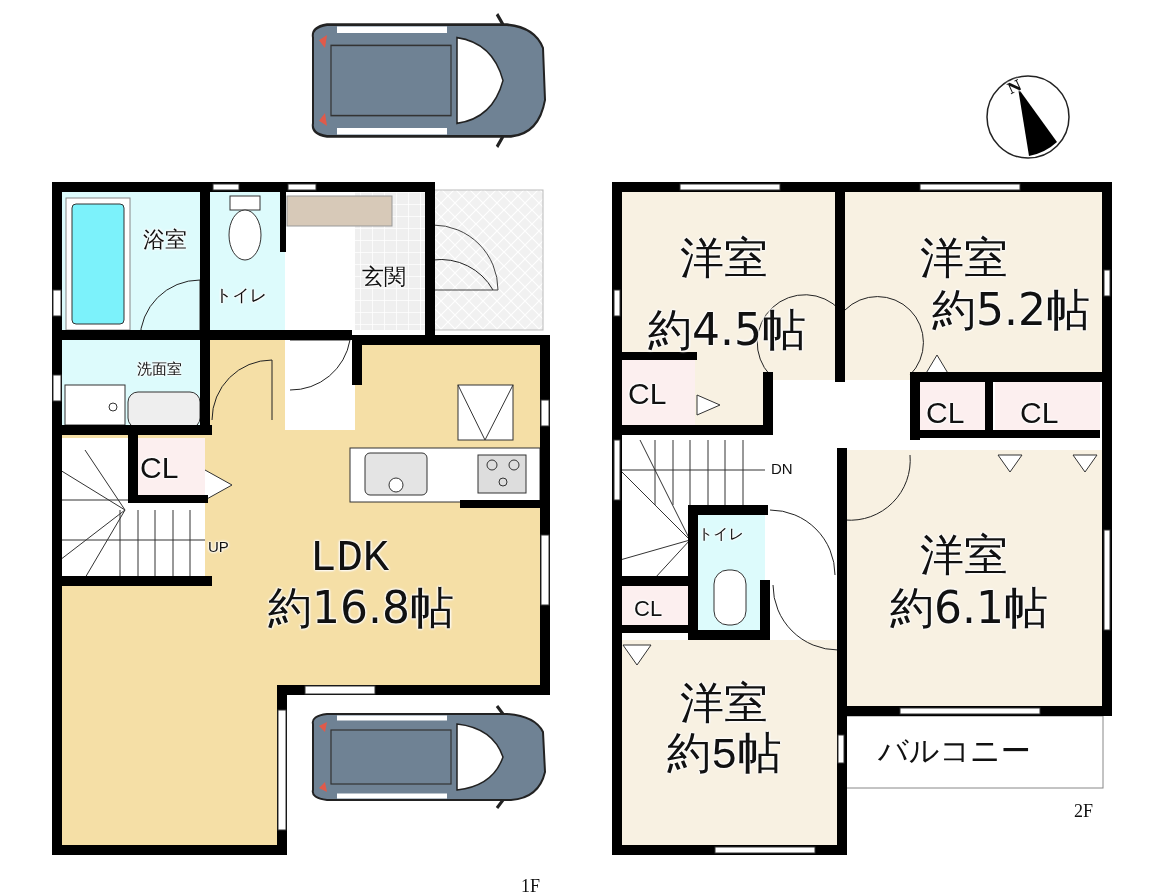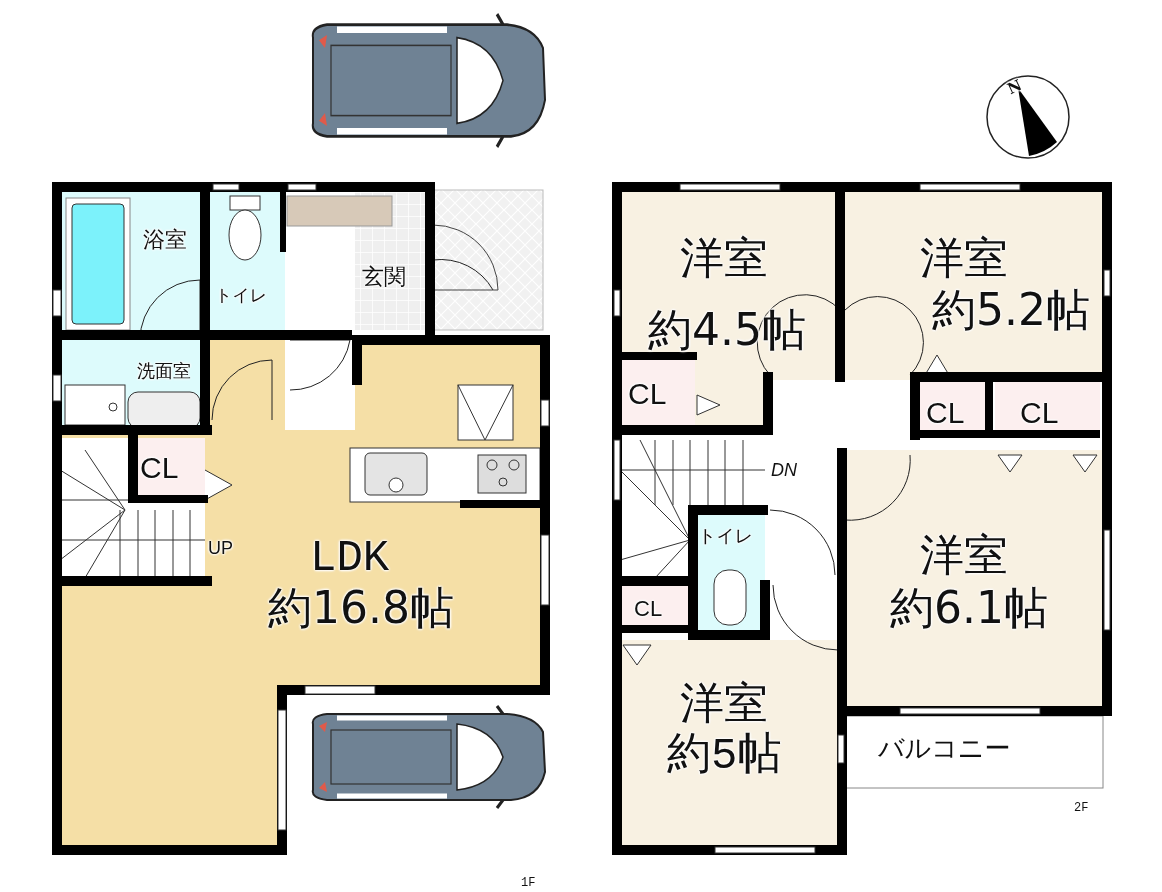--- a/index.html
+++ b/index.html
@@ -3,24 +3,24 @@
 <meta charset="utf-8">
 <style>
   html,body{margin:0;padding:0;background:#fff;}
   body{width:1162px;height:892px;position:relative;overflow:hidden;font-family:"Liberation Sans","DejaVu Sans",sans-serif;}
   svg{position:absolute;left:0;top:0;}
   .lbl{position:absolute;color:#111;white-space:nowrap;text-align:center;line-height:1.05;
        text-shadow:0 0 3px #fff,0 0 3px #fff,0 0 3px #fff,0 0 2px #fff;font-family:"DejaVu Sans",sans-serif;}
   .big{font-size:44px;}
   .med{font-size:22px;}
   .sm{font-size:17px;}
-  .xs{font-size:18px;text-align:center;}
+  .xs{font-size:15px;text-align:center;}
   .cl{font-size:30px;font-family:"Liberation Sans",sans-serif;}
   .cls{font-size:22px;font-family:"Liberation Sans",sans-serif;}
-  .floor{font-size:12px;font-family:Liberation Mono, monospace;}
+  .floor{font-size:18px;font-family:Liberation Serif, serif;}
 </style>
 </head>
 <body>
 
 <svg width="1162" height="892" viewBox="0 0 1162 892">
   <defs>
     <pattern id="tile" width="12" height="12" patternUnits="userSpaceOnUse">
       <rect width="12" height="12" fill="#efefef"></rect>
       <path d="M0 0H12M0 0V12" stroke="#fff" stroke-width="1.5"></path>
     </pattern>
@@ -224,17 +224,17 @@
 <div class="lbl big" style="left:932px;top:287px;">約5.2帖</div>
 <div class="lbl big" style="left:920px;top:532px;">洋室</div>
 <div class="lbl big" style="left:890px;top:585px;">約6.1帖</div>
 <div class="lbl big" style="left:680px;top:680px;">洋室</div>
 <div class="lbl big" style="left:667px;top:733px;font-family:Liberation Mono, monospace;">約5帖</div>
 <div class="lbl xs" style="left:698px;top:527px;">トイレ</div>
 <div class="lbl cl" style="left:628px;top:378px;">CL</div>
 <div class="lbl cl" style="left:926px;top:397px;">CL</div>
 <div class="lbl cl" style="left:1020px;top:397px;">CL</div>
 <div class="lbl cls" style="left:634px;top:597px;">CL</div>
-<div class="lbl xs" style="left:771px;top:461px;font-family:'Liberation Sans',sans-serif;font-style:italic;">DN</div>
-<div class="lbl" style="left:878px;top:735px;font-size:26px;">バルコニー</div>
+<div class="lbl xs" style="left:771px;top:461px;font-family:'Liberation Sans',sans-serif;">DN</div>
+<div class="lbl" style="left:878px;top:735px;font-size:30px;">バルコニー</div>
 <div class="lbl floor" style="left:1074px;top:802px;">2F</div>
 
 <div class="lbl" style="left:1008px;top:80px;font-size:15px;font-weight:bold;font-family:'DejaVu Serif',serif;transform:rotate(-25deg);">N</div>
 
 </body></html>

